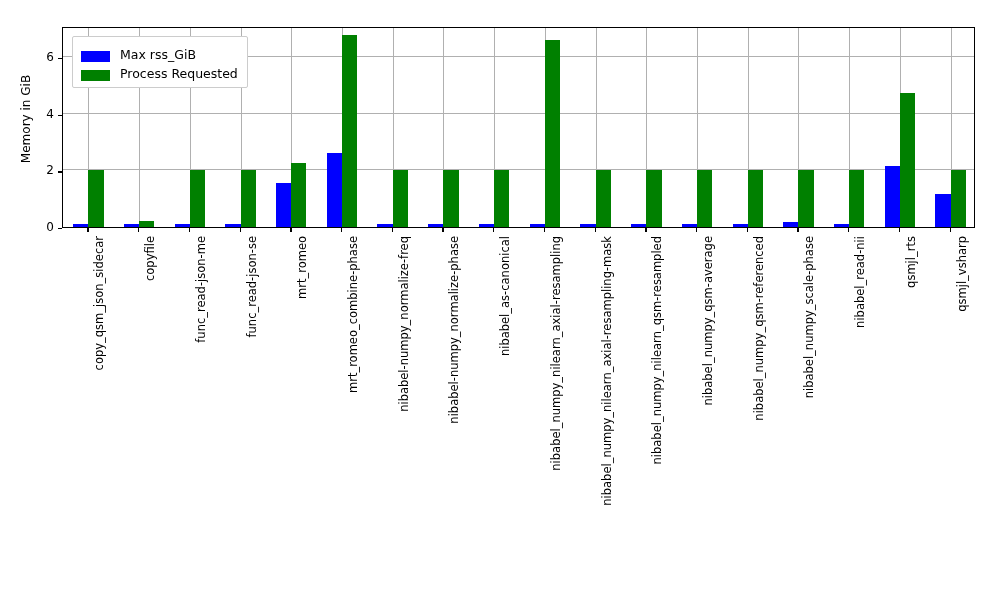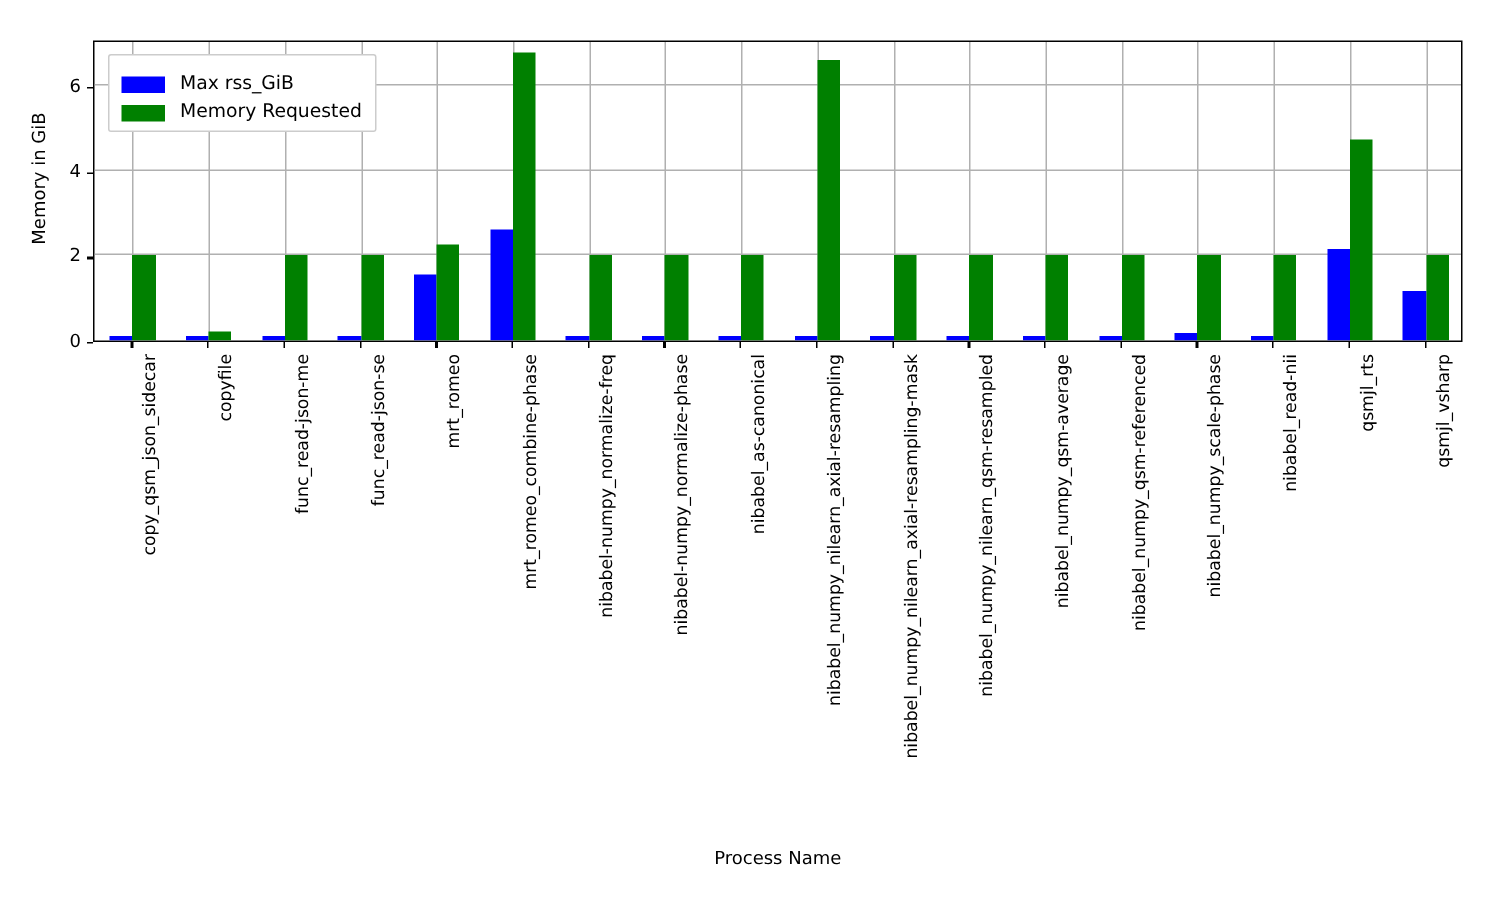--- a/index.html
+++ b/index.html
@@ -151,21 +151,20 @@
     white-space: nowrap;
   }
 </style>
 </head>
 <body>
 
 <div id="figure">
 
 
   <div id="ylabel">Memory in GiB</div>
-  <div id="xlabel">Process Name</div>
 
   <div id="yticks-layer">
       <div class="ytick-mark" style="left: 58px; top: 228px;"></div>
       <div class="ytick-label" style="right: auto; left: 28px; width: 26px; top: 220px;">0</div>
       <div class="ytick-mark" style="left: 58px; top: 171.38px;"></div>
       <div class="ytick-label" style="right: auto; left: 28px; width: 26px; top: 163.38px;">2</div>
       <div class="ytick-mark" style="left: 58px; top: 114.761px;"></div>
       <div class="ytick-label" style="right: auto; left: 28px; width: 26px; top: 106.761px;">4</div>
       <div class="ytick-mark" style="left: 58px; top: 58.1408px;"></div>
       <div class="ytick-label" style="right: auto; left: 28px; width: 26px; top: 50.1408px;">6</div>
@@ -273,17 +272,17 @@
       </div>
   </div>
 
   <div id="legend">
       <div class="legend-row">
         <span class="legend-swatch series-0" style="background: rgb(0, 0, 255);"></span>
         <span class="legend-text">Max rss_GiB</span>
       </div>
       <div class="legend-row">
         <span class="legend-swatch series-1" style="background: rgb(0, 128, 0);"></span>
-        <span class="legend-text">Memory Requested</span>
+        <span class="legend-text">Process Requested</span>
       </div>
     </div>
 
 </div>
 
 </body></html>

